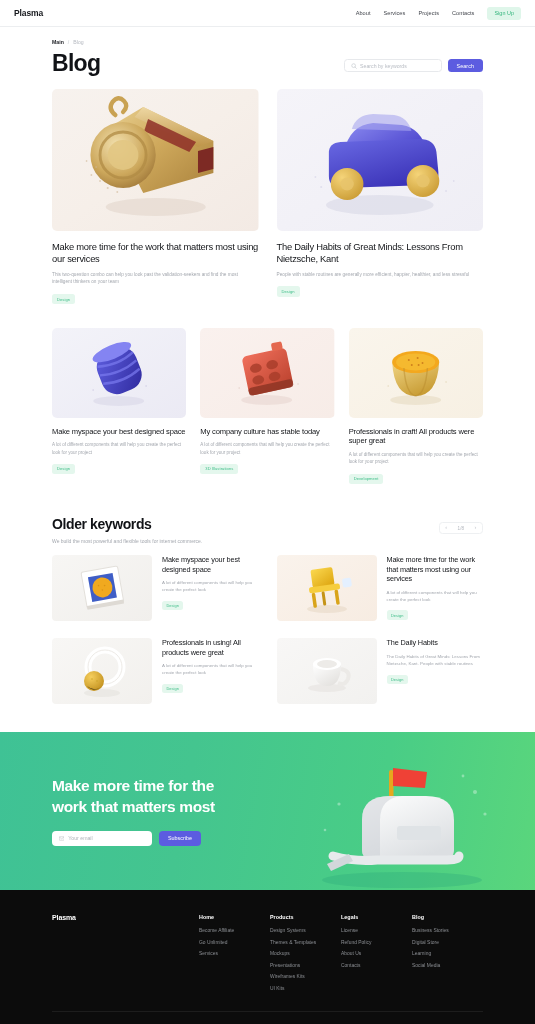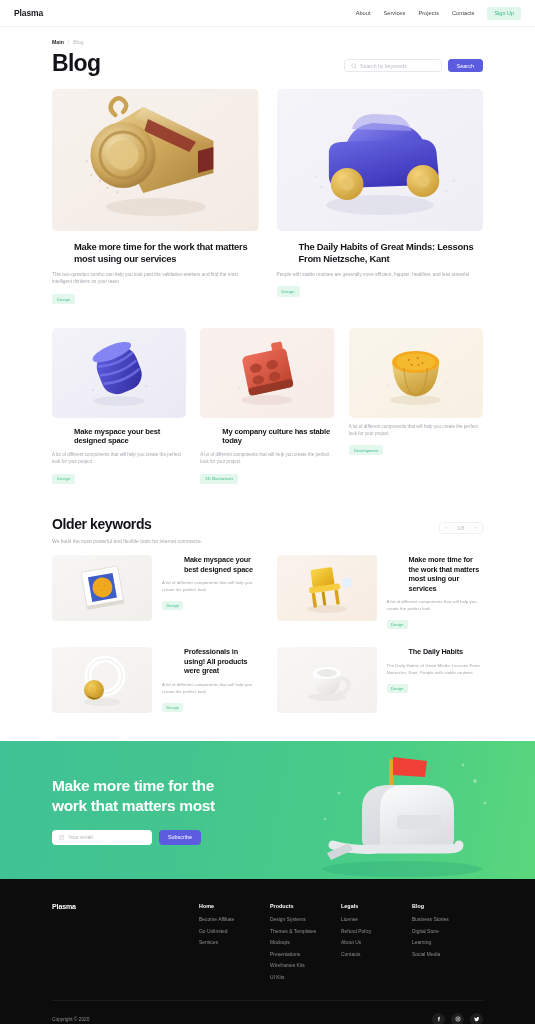--- a/index.html
+++ b/index.html
@@ -121,26 +121,25 @@
   }
   .thumb {
     border-radius: 5px;
     height: 142px;
     position: relative;
     overflow: hidden;
   }
   .thumb.small { height: 90px; }
   .card-title {
     font-size: 9.4px;
-    font-weight: 700;
+    font-weight: 400;
     line-height: 1.27;
     letter-spacing: -0.25px;
     margin-top: 10px;
     color: #14161a;
-    margin-left: 22px;
   }
   .card-desc {
     font-size: 4.7px;
     line-height: 1.62;
     color: #a3a7ae;
     margin-top: 6px;
     letter-spacing: 0.02px;
   }
   .tag {
     display: inline-block;
@@ -221,21 +220,21 @@
     position: relative;
   }
   .older-item .obody { flex: 1; min-width: 0; }
   .older-item .card-title { font-size: 7.3px; margin-top: 0; line-height: 1.3; letter-spacing: -0.15px; }
   .older-item .card-desc { font-size: 4.4px; margin-top: 5px; line-height: 1.6; }
   .older-item .tag { margin-top: 7px; font-size: 3.9px; padding: 2.2px 4.5px; }
 
   
   .cta {
     margin-top: 28px;
-    height: 138px;
+    height: 158px;
     background: linear-gradient(100deg, #3fc295 0%, #44c58f 35%, #49cd86 70%, #5ad67c 100%);
     position: relative;
     overflow: hidden;
     display: flex;
     align-items: center;
   }
   .cta-inner { padding-left: 52px; position: relative; z-index: 2; }
   .cta h2 {
     color: #fff;
     font-size: 15.5px;
@@ -557,20 +556,21 @@
                 <circle cx="71" cy="37" r="1"></circle>
             </g>
             <path d="M56 40 q2 26 12 28" stroke="#b98c2e" stroke-width="1.5" fill="none" opacity="0.5"></path>
             <path d="M80 40 q-2 26 -12 28" stroke="#b98c2e" stroke-width="1.5" fill="none" opacity="0.5"></path>
             <g fill="#e3d6b8" opacity="0.55">
                 <circle cx="40" cy="58" r="0.9"></circle>
                 <circle cx="99" cy="54" r="0.9"></circle>
               </g>
           </svg>
         </div>
+        <div class="card-title">Professionals in craft! All products were super great</div>
         <div class="card-desc">A lot of different components that will help you create the perfect look for your project</div>
         <span class="tag">Development</span>
       </div>
     </div>
 
     <div class="older-head">
       <div>
         <div class="older-title">Older keywords</div>
         <div class="older-sub">We build the most powerful and flexible tools for internet commerce.</div>
       </div>

